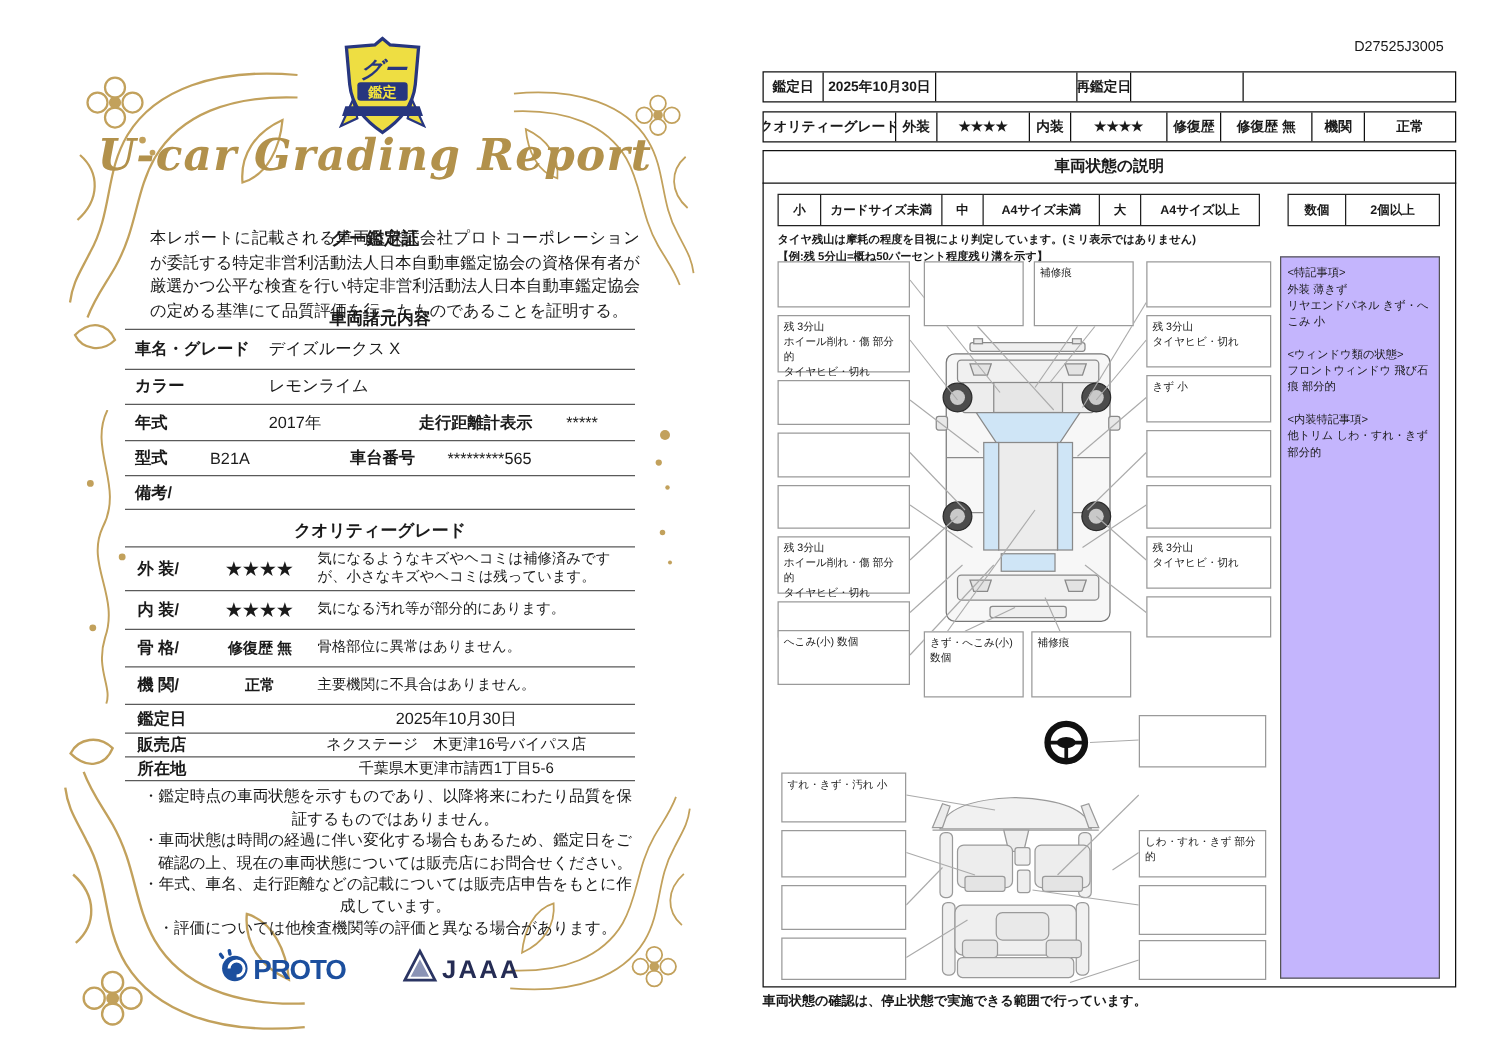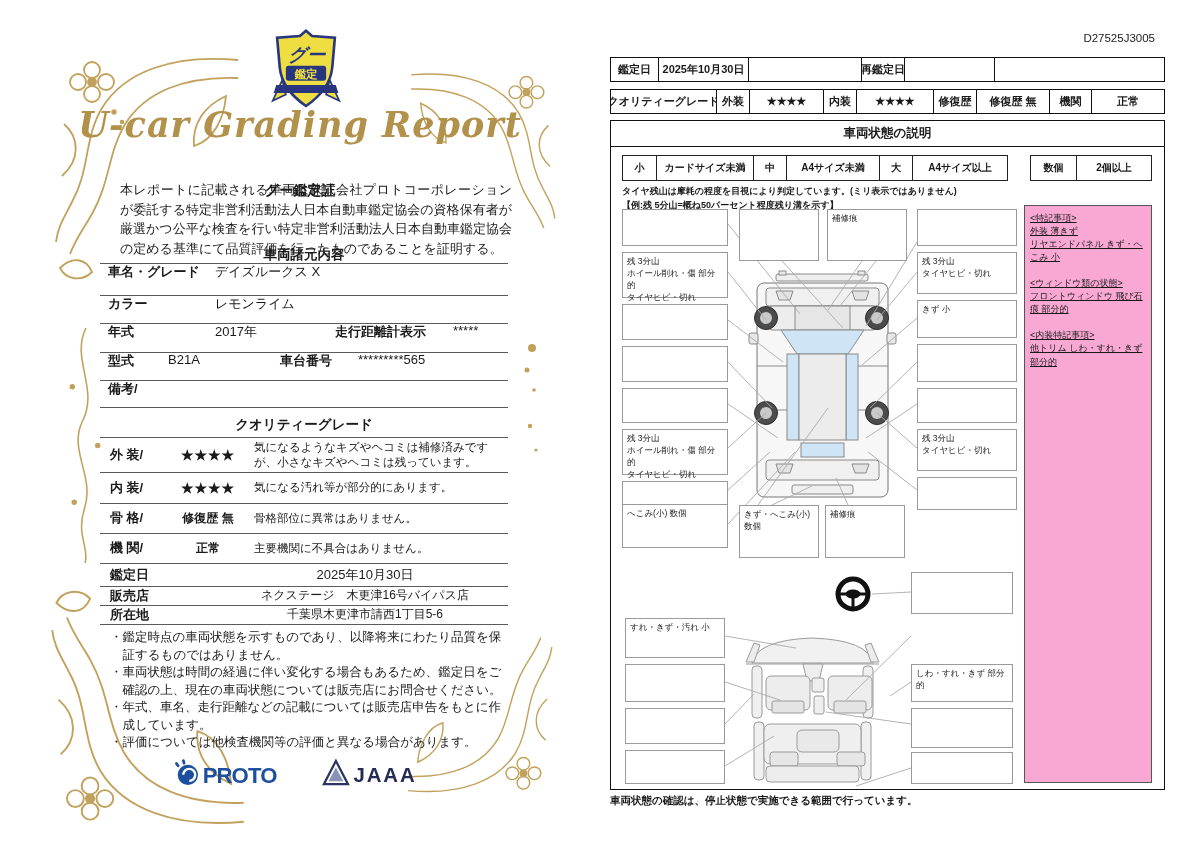--- a/index.html
+++ b/index.html
@@ -9,55 +9,55 @@
 
   
   .serif{font-family:"Liberation Serif","DejaVu Serif",serif;}
   #report-title{left:40px;top:104px;width:520px;text-align:center;
     font-family:"DejaVu Serif","Liberation Serif",serif;font-style:italic;font-weight:bold;
     font-size:35px;color:#b2914b;letter-spacing:1px;}
   #cert-label{left:40px;top:158px;width:520px;text-align:center;font-size:14px;font-weight:bold;margin-top:24px;}
   #intro{left:120px;top:180px;width:392px;font-size:13px;line-height:1.5;text-align:justify;}
   #spec-header{left:100px;top:246px;width:408px;text-align:center;font-weight:bold;font-size:13.5px;}
   .hline{position:absolute;height:0;border-top:1px solid #5a5a5a;}
-  .spec-row{position:absolute;left:100px;width:408px;display:flex;align-items:flex-start;font-size:13px;}
+  .spec-row{position:absolute;left:100px;width:408px;display:flex;align-items:center;font-size:13px;}
   .spec-label{font-weight:bold;padding-left:8px;}
   #grade-header{left:100px;top:416px;width:408px;text-align:center;font-weight:bold;font-size:13.5px;}
   .grade-row{position:absolute;left:100px;width:408px;display:flex;align-items:center;}
   .grade-label{width:58px;padding-left:10px;font-weight:bold;font-size:13px;}
   .grade-value{width:80px;text-align:center;font-size:14px;letter-spacing:1px;font-weight:bold;}
   .grade-value.small{font-size:12px;letter-spacing:0;}
   .grade-desc{flex:1;font-size:11.5px;line-height:1.3;padding-left:6px;}
   .info-row{position:absolute;left:100px;width:408px;display:flex;align-items:center;}
   .info-label{width:112px;padding-left:10px;font-weight:bold;font-size:13px;}
   .info-value{flex:1;text-align:center;font-size:12px;}
   #notes{left:110px;top:629px;width:400px;font-size:12.5px;line-height:1.4;}
   #notes .nh{margin:0 0 2px 0;}
   #notes ul{margin:0;padding:0;list-style:none;}
-  #notes li{padding-left:1em;text-indent:-1em;}
+  #notes li{padding-left:1em;text-indent:-1em;text-align:center;}
   #notes li::before{content:"・";}
   #logos{left:150px;top:758px;width:300px;display:flex;justify-content:center;align-items:center;gap:26px;}
   #sheet-title{left:610px;top:31px;width:555px;text-align:center;font-size:12.5px;font-weight:bold;}
   #doc-id{left:965px;top:32px;width:190px;text-align:right;font-size:11.5px;}
   .tbl{position:absolute;display:flex;border:1px solid #111;box-sizing:border-box;}
   .tbl .cell{border-left:1px solid #111;display:flex;align-items:center;justify-content:center;
     font-size:11px;font-weight:bold;box-sizing:border-box;white-space:nowrap;overflow:hidden;}
   .tbl .cell:first-child{border-left:none;}
   #main-box{left:610px;top:120px;width:555px;height:670px;border:1.5px solid #111;box-sizing:border-box;}
   #condition-title{left:610px;top:120px;width:555px;height:27px;display:flex;align-items:center;justify-content:center;
     font-size:12.5px;font-weight:bold;border-bottom:1px solid #111;box-sizing:border-box;}
   .legend{position:absolute;display:flex;border:1px solid #222;box-sizing:border-box;height:26px;}
   .legend .cell{border-left:1px solid #222;display:flex;align-items:center;justify-content:center;
     font-size:10px;font-weight:bold;box-sizing:border-box;white-space:nowrap;}
   .legend .cell:first-child{border-left:none;}
   #tire-note{left:622px;top:185px;width:420px;font-size:9px;font-weight:bold;line-height:1.5;white-space:pre-line;}
   .anno-box{position:absolute;border:1px solid #9a9a9a;background:#ffffff;box-sizing:border-box;
     font-size:8.5px;line-height:1.4;padding:3px 4px;white-space:pre-line;color:#222;}
   #special-notes{left:1024px;top:205px;width:128px;height:578px;border:1px solid #555;box-sizing:border-box;
-    padding:6px 5px;font-size:9px;line-height:1.45;white-space:pre-line;background:#f9a8d4;text-decoration:underline;}
+    padding:6px 5px;font-size:9px;line-height:1.45;white-space:pre-line;background:#c4b5fd;}
   #sheet-footer{left:610px;top:794px;width:560px;font-size:10.5px;font-weight:bold;}
   svg text{font-family:"Liberation Sans",sans-serif;}
 </style>
 </head>
 <body>
 
 <div id="root">
 
   <div class="abs" style="left:0;top:0;width:600px;height:848px;">
 

